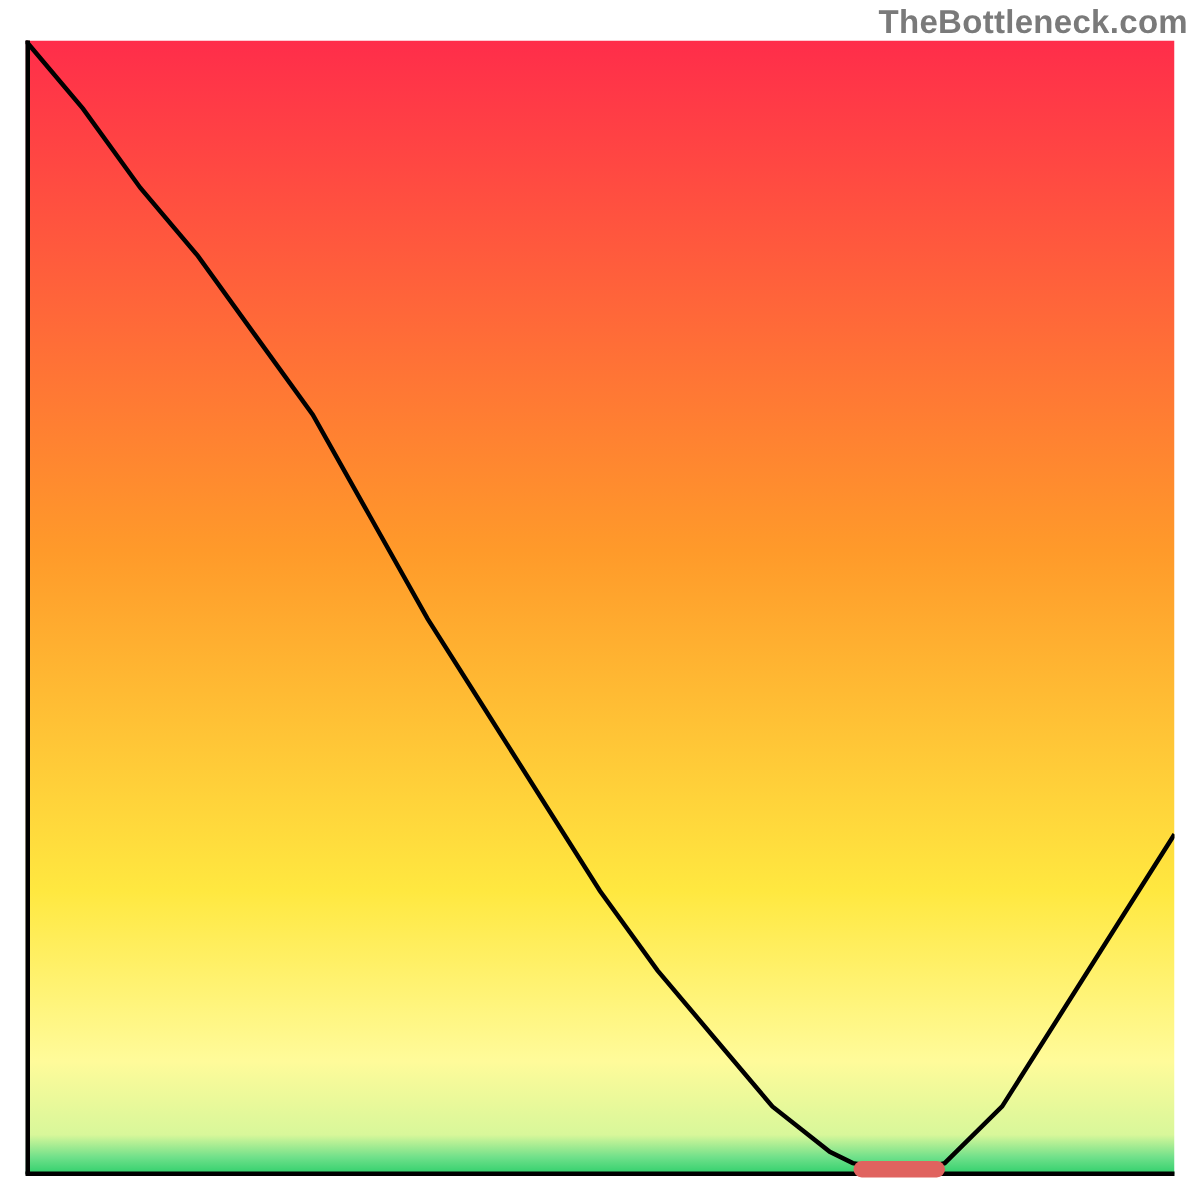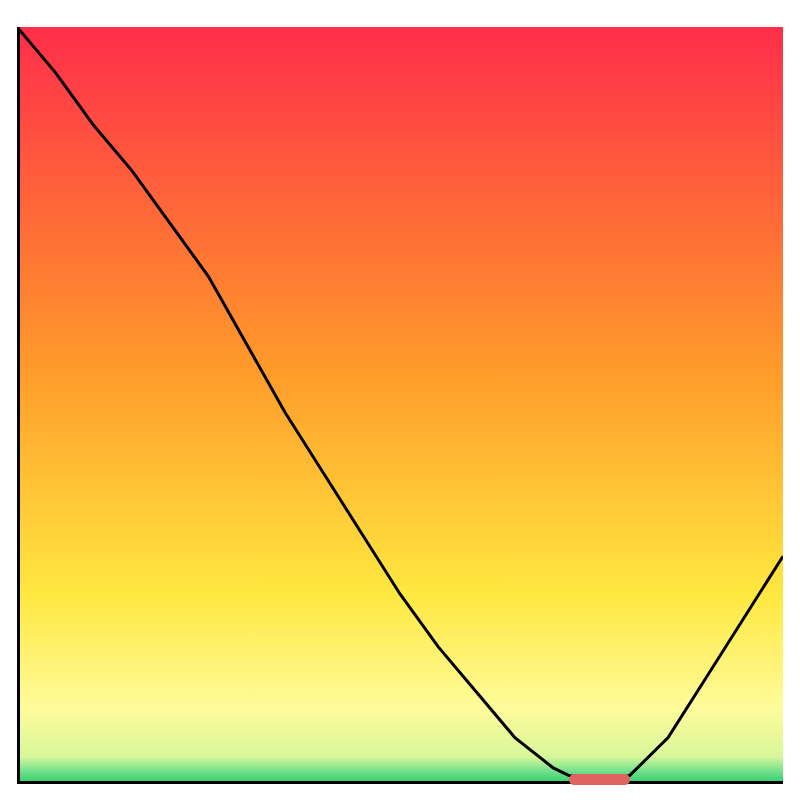--- a/index.html
+++ b/index.html
@@ -62,20 +62,21 @@
     height: 11px;
     border-radius: 6px;
     z-index: 5;
   }
 </style>
 </head>
 <body>
 
 <div class="stage">
 
+  <div class="watermark">TheBottleneck.com</div>
 
   <div class="plot-area">
     <svg class="bg" viewBox="0 0 766 756" preserveAspectRatio="none">
       <defs>
         <linearGradient id="grad" x1="0" y1="0" x2="0" y2="1">
             <stop offset="0.00%" stop-color="#ff2d4a"></stop>
             <stop offset="45.00%" stop-color="#ff9a2a"></stop>
             <stop offset="75.00%" stop-color="#ffe840"></stop>
             <stop offset="90.00%" stop-color="#fffb9a"></stop>
             <stop offset="96.50%" stop-color="#d8f79a"></stop>

